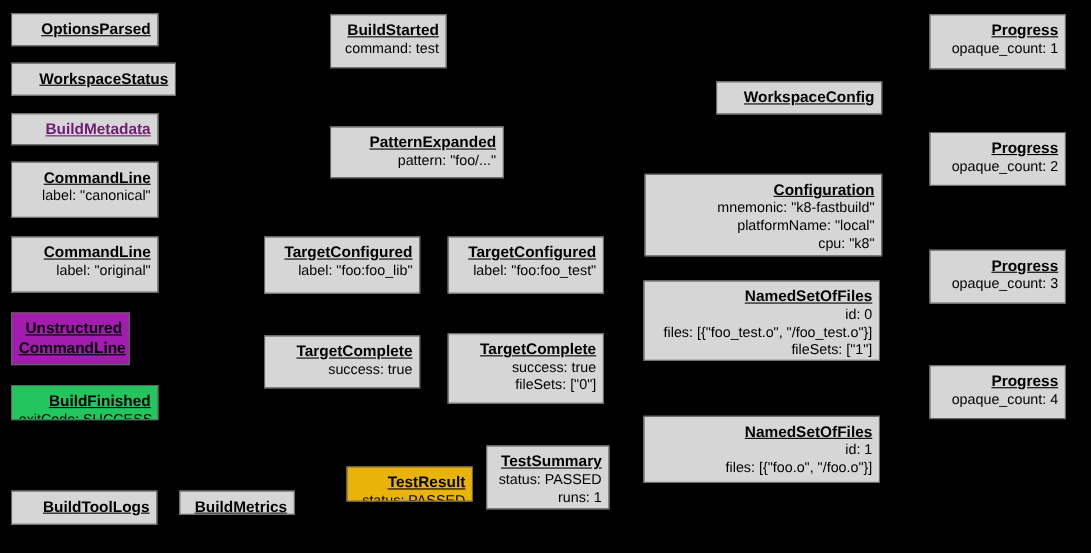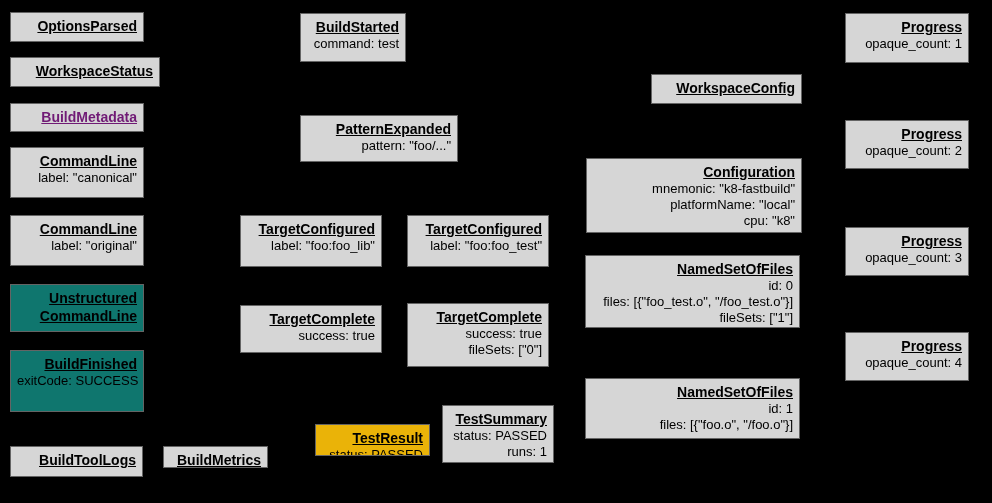--- a/index.html
+++ b/index.html
@@ -52,25 +52,25 @@
       <div class="node-title">BuildMetadata</div>
     </div>
     <div class="node" style="left: 10px; top: 147px; width: 134px; height: 51px; background: rgb(214, 214, 214); border-color: rgb(100, 100, 100); color: rgb(0, 0, 0);">
       <div class="node-title">CommandLine</div>
       <div class="node-field">label: "canonical"</div>
     </div>
     <div class="node" style="left: 10px; top: 215px; width: 134px; height: 51px; background: rgb(214, 214, 214); border-color: rgb(100, 100, 100); color: rgb(0, 0, 0);">
       <div class="node-title">CommandLine</div>
       <div class="node-field">label: "original"</div>
     </div>
-    <div class="node" style="left: 10px; top: 284px; width: 134px; height: 48px; background: #0f766e; border-color: rgb(100, 100, 100); color: rgb(0, 0, 0);">
+    <div class="node" style="left: 10px; top: 284px; width: 108px; height: 48px; background: #a21caf; border-color: rgb(100, 100, 100); color: rgb(0, 0, 0);">
       <div class="node-title">Unstructured</div>
       <div class="node-title">CommandLine</div>
     </div>
-    <div class="node" style="left: 10px; top: 350px; width: 134px; height: 62px; background: #0f766e; border-color: rgb(100, 100, 100); color: rgb(0, 0, 0);">
+    <div class="node" style="left: 10px; top: 350px; width: 134px; height: 32px; background: #22c55e; border-color: rgb(100, 100, 100); color: rgb(0, 0, 0);">
       <div class="node-title">BuildFinished</div>
       <div class="node-field">exitCode: SUCCESS</div>
     </div>
     <div class="node" style="left: 10px; top: 446px; width: 133px; height: 31px; background: rgb(214, 214, 214); border-color: rgb(100, 100, 100); color: rgb(0, 0, 0);">
       <div class="node-title">BuildToolLogs</div>
     </div>
     <div class="node" style="left: 163px; top: 446px; width: 105px; height: 22px; background: rgb(214, 214, 214); border-color: rgb(100, 100, 100); color: rgb(0, 0, 0);">
       <div class="node-title">BuildMetrics</div>
     </div>
     <div class="node" style="left: 300px; top: 13px; width: 106px; height: 49px; background: rgb(214, 214, 214); border-color: rgb(100, 100, 100); color: rgb(0, 0, 0);">

